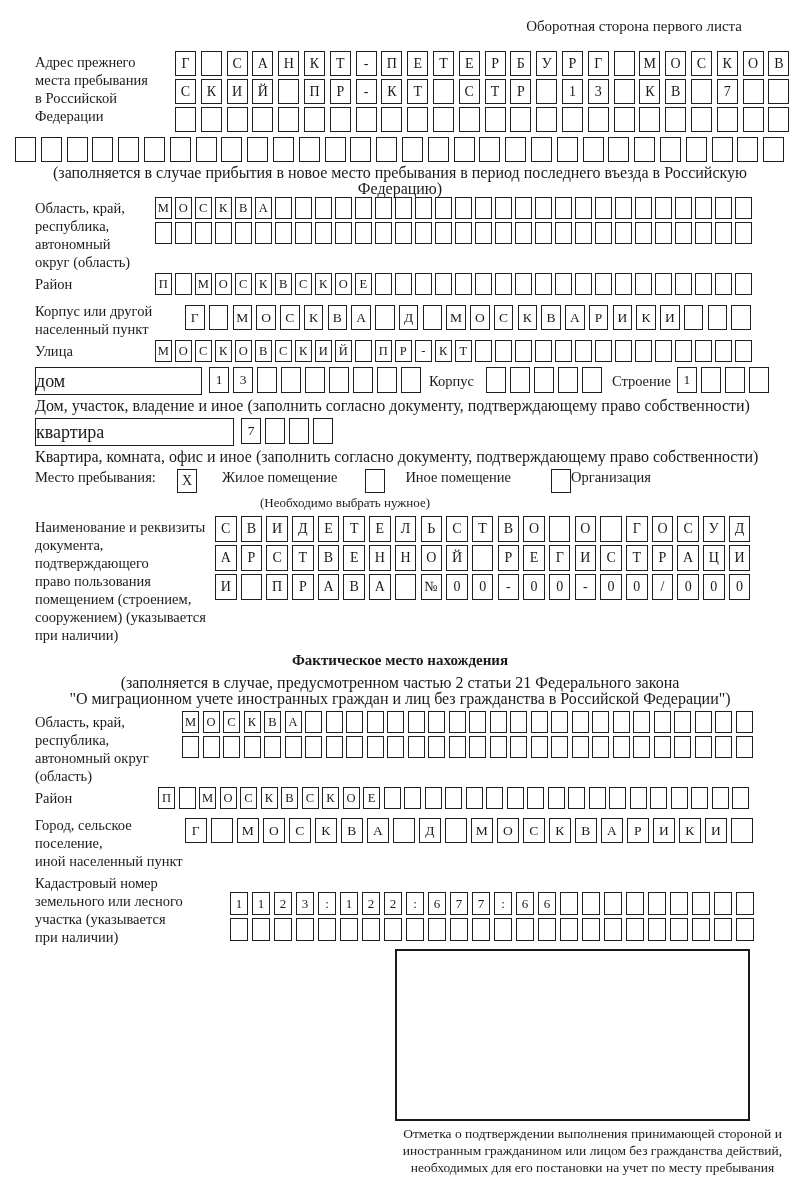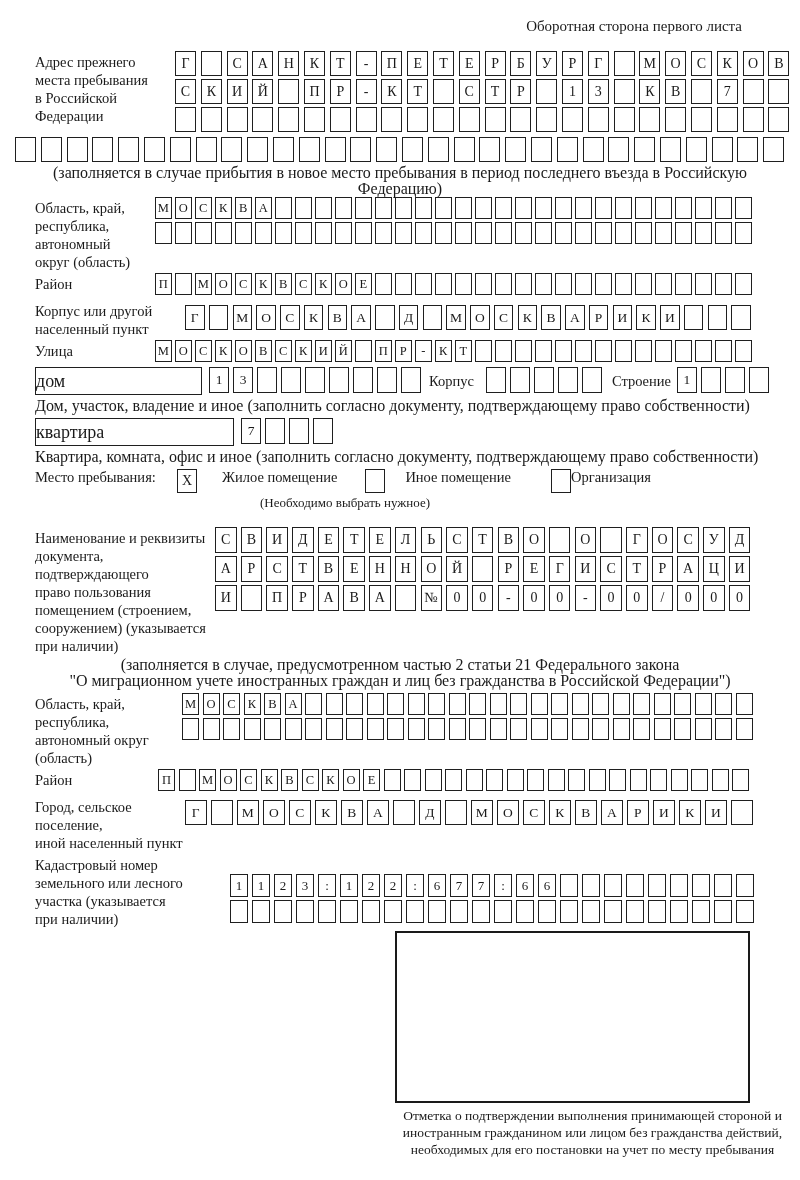--- a/index.html
+++ b/index.html
@@ -40,21 +40,21 @@
   }
   .dombox{width:167px;margin-right:7px;}
   .kvbox{width:199px;margin-right:7px;}
   .inline-lbl{font-size:14.5px;line-height:28px;flex:none;}
   .chk{
     flex:none;width:20px;height:24px;border:1.6px solid #1f1f1f;box-sizing:border-box;
     display:flex;align-items:center;justify-content:center;font-size:14px;
   }
   .mesto{display:flex;align-items:flex-start;margin:4px 0 2px 0;}
   .mesto .txt{font-size:14.5px;}
-  .note-center{font-size:13px;text-align:center;width:620px;margin-bottom:16px;}
+  .note-center{font-size:13px;text-align:center;width:620px;margin-bottom:5px;}
   .stamp-box{
     margin-left:360px;margin-top:3px;width:355px;height:172px;
     border:2px solid #1a1a1a;box-sizing:border-box;
   }
   .stamp-caption{
     margin-left:345px;width:425px;text-align:center;
     font-size:13.5px;line-height:17px;margin-top:4px;
   }
   .mb2{margin-bottom:2px;} .mb4{margin-bottom:4px;} .mt4{margin-top:4px;}
   .doc-rows .cellrow{margin-bottom:3px;}
@@ -494,20 +494,21 @@
           <div class="cell">0</div>
           <div class="cell">0</div>
           <div class="cell">/</div>
           <div class="cell">0</div>
           <div class="cell">0</div>
           <div class="cell">0</div>
         </div>
     </div>
   </div>
 
+  <div class="sub-title">Фактическое место нахождения</div>
   <div class="caption center">(заполняется в случае, предусмотренном частью 2 статьи 21 Федерального закона</div>
   <div class="caption center mb4">"О миграционном учете иностранных граждан и лиц без гражданства в Российской Федерации")</div>
 
   <div class="frow mb2">
     <div class="flabel w147">Область, край,
 республика,
 автономный округ
 (область)</div>
     <div class="rows">
       <div class="cellrow c-f28">

